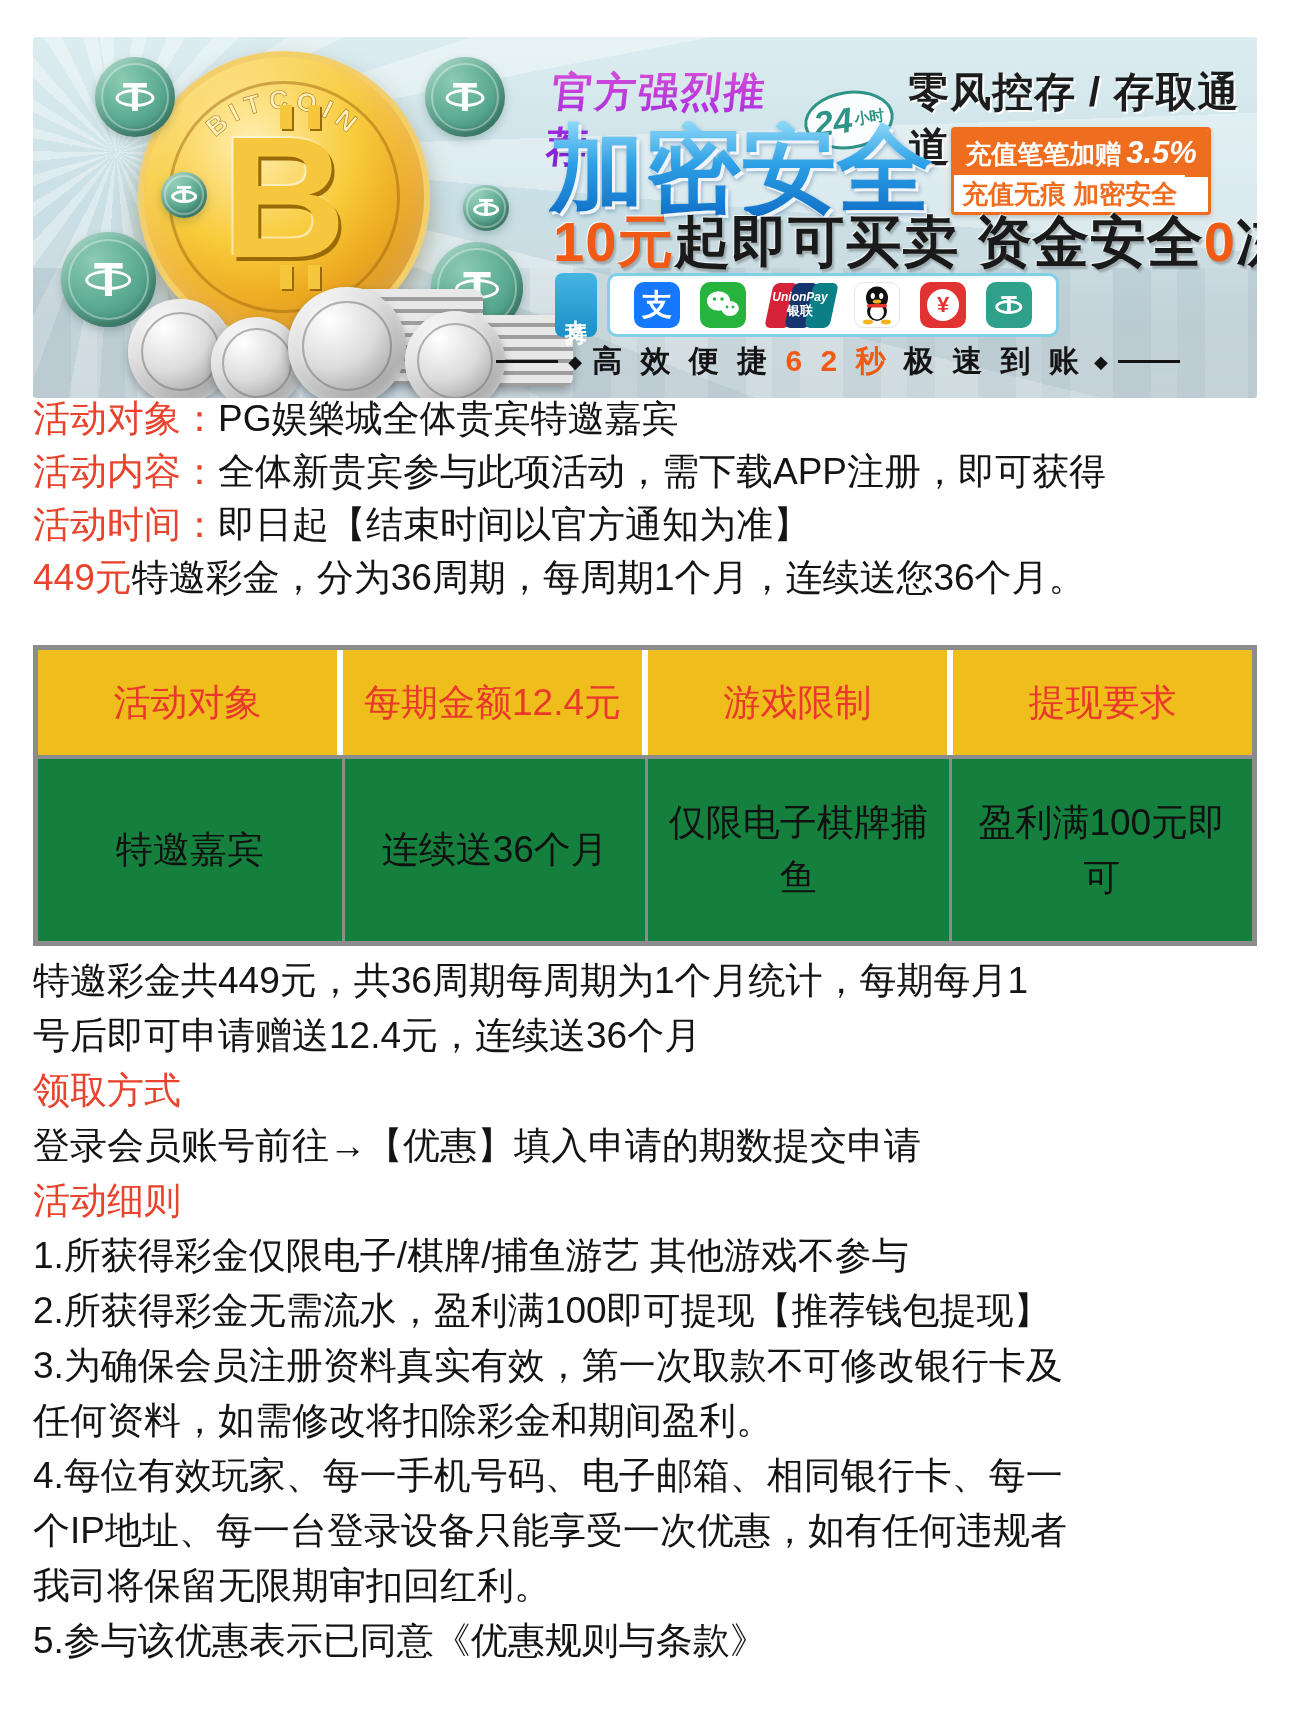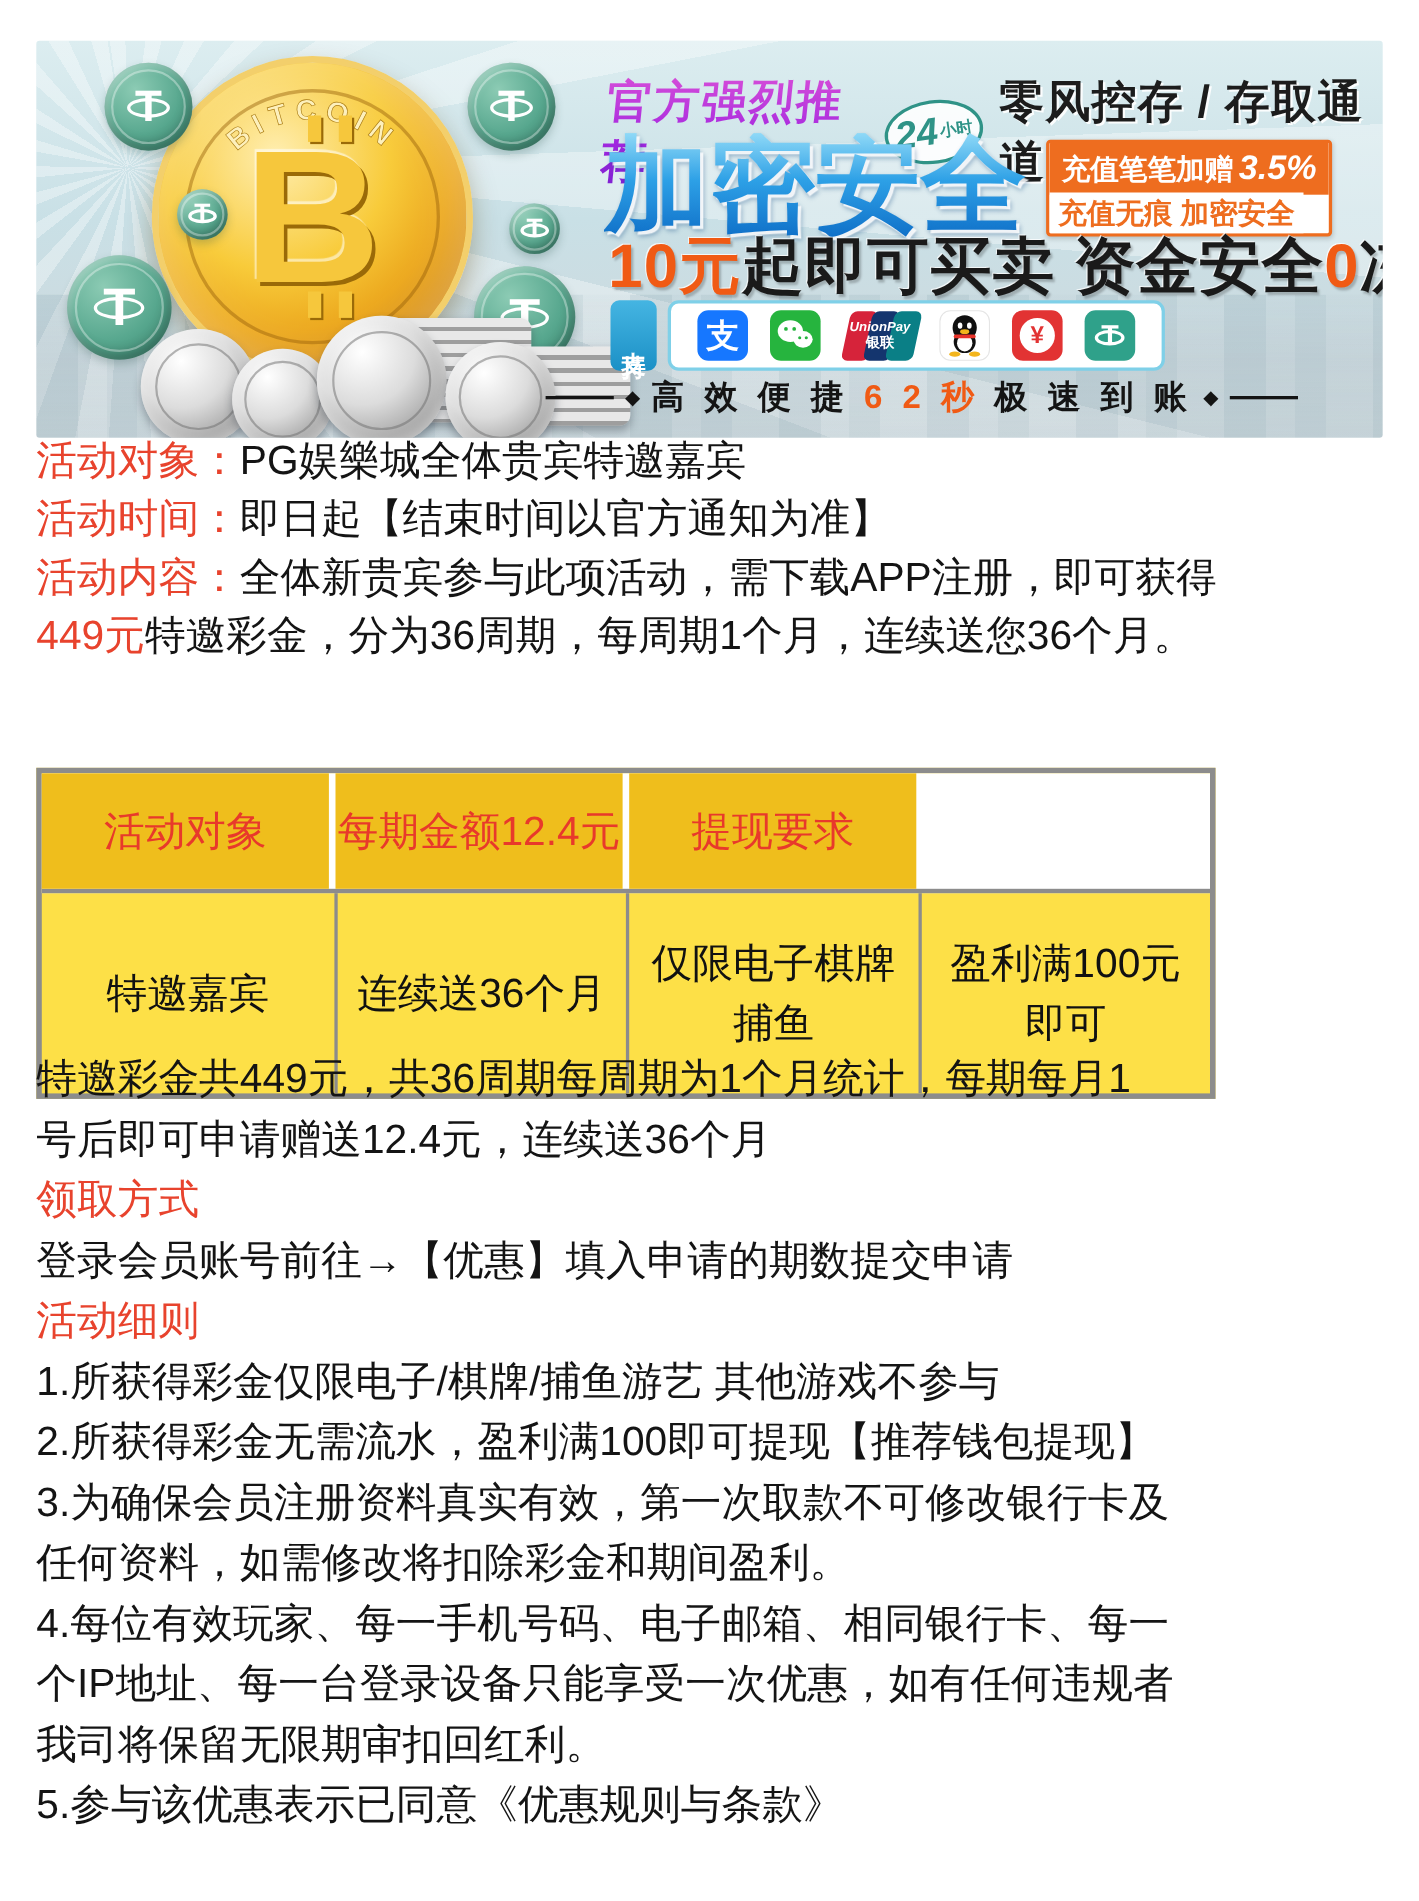--- a/index.html
+++ b/index.html
@@ -100,21 +100,21 @@
   .dia { font-size:18px; color:#141414; }
   .speedtxt { font-size:30px; font-weight:800; letter-spacing:5px; white-space:nowrap; }
   .speedtxt .or { color:#f05a14; }
 
   
   .intro { position:absolute; left:33px; top:392px; width:1224px; }
   .iline { font-size:37px; line-height:53px; color:#141414; white-space:nowrap; }
   .red { color:#e8432d; }
 
   
-  .tbl { position:absolute; left:33px; top:698px; width:1072px; border:5px solid #8c8c8c; background:#fde047; }
+  .tbl { position:absolute; left:33px; top:645px; width:1224px; border:5px solid #8c8c8c; background:#15803d; }
   .tbl-head { display:grid; grid-template-columns:1fr 1fr 1fr 1fr; column-gap:6px; background:#fff; border-bottom:4px solid #8c8c8c; }
   .th { background:#efbe1c; color:#e8392b; height:105px; display:flex; align-items:center; justify-content:center; font-size:37px; }
   .tbl-body { display:grid; grid-template-columns:1fr 1fr 1fr 1fr; }
   .td { height:182px; display:flex; align-items:center; justify-content:center; text-align:center;
     font-size:37px; color:#111; padding:0 12px; line-height:1.5; border-left:3px solid #8c8c8c; }
   .td:first-child { border-left:none; }
 
   
   .details { position:absolute; left:33px; top:953px; width:1224px; }
   .dline { font-size:37px; line-height:55px; color:#141414; white-space:nowrap; }
@@ -250,29 +250,30 @@
       <span class="speedtxt">
         <span>高 效 便 捷</span><span class="or"> 6 2 秒 </span><span>极 速 到 账</span>
       </span>
       <span class="dia">◆</span>
       <i class="sline"></i>
     </div>
   </div>
 
   <div class="intro">
     <div class="iline"><span class="red">活动对象：</span><span>PG娱樂城全体贵宾特邀嘉宾</span></div>
+    <div class="iline"><span class="red">活动内容：</span><span>全体新贵宾参与此项活动，需下载APP注册，即可获得</span></div>
     <div class="iline"><span class="red">活动时间：</span><span>即日起【结束时间以官方通知为准】</span></div>
-    <div class="iline"><span class="red">活动内容：</span><span>全体新贵宾参与此项活动，需下载APP注册，即可获得</span></div>
     <div class="iline"><span class="red">449元</span><span>特邀彩金，分为36周期，每周期1个月，连续送您36个月。</span></div>
   </div>
 
   <div class="tbl">
     <div class="tbl-head">
       <div class="th">活动对象</div>
       <div class="th">每期金额12.4元</div>
+      <div class="th">游戏限制</div>
       <div class="th">提现要求</div>
     </div>
     <div class="tbl-body">
       <div class="td">特邀嘉宾</div>
       <div class="td">连续送36个月</div>
       <div class="td">仅限电子棋牌捕鱼</div>
       <div class="td">盈利满100元即可</div>
     </div>
   </div>
 

